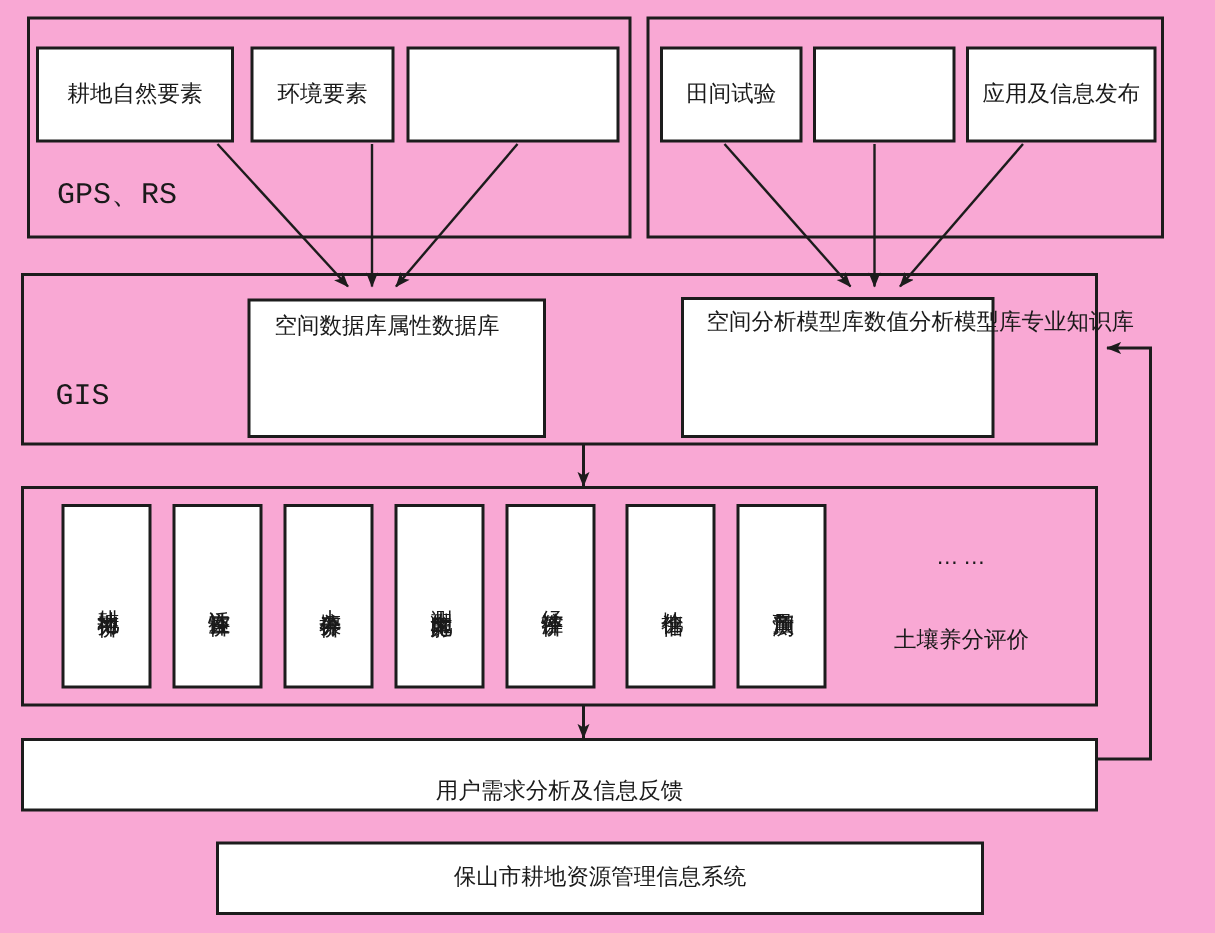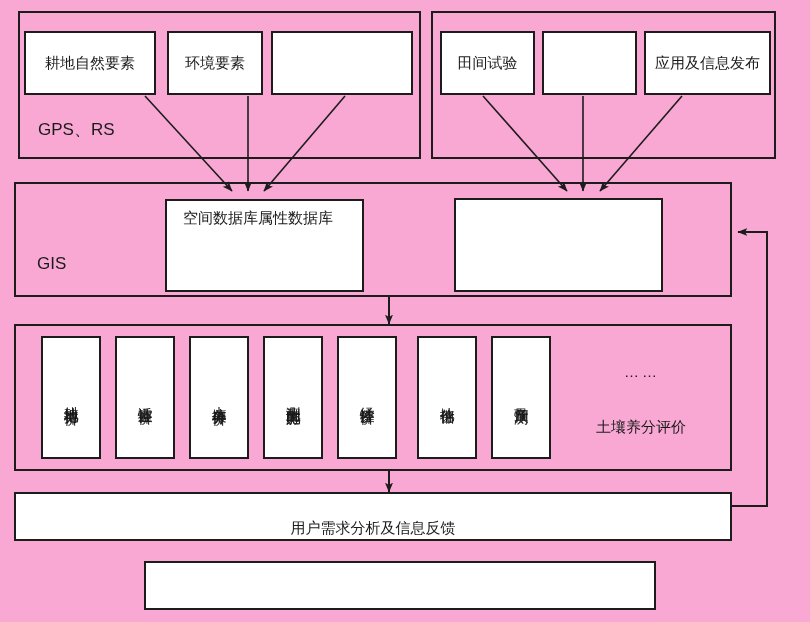--- a/index.html
+++ b/index.html
@@ -57,22 +57,22 @@
     justify-content: center;
     text-align: center;
     font-family: "Liberation Sans", sans-serif;
     font-size: 15px;
     line-height: 1.25;
     color: #1a1a1a;
     white-space: pre;
     pointer-events: none;
   }
   .lbl-serif {
-    font-family: Liberation Sans, sans-serif;
-    font-size: 17px;
+    font-family: Liberation Mono, monospace;
+    font-size: 20px;
   }
   .lbl-vertical {
     writing-mode: vertical-rl;
     text-orientation: upright;
     letter-spacing: 1px;
     font-size: 14.5px;
     line-height: 1;
   }
   .lbl-left {
     justify-content: flex-start;
@@ -150,28 +150,34 @@
 
   <div class="lbl lbl-serif lbl-left" style="left:38px; top:117px; width:160px; height:26px;">GPS、RS</div>
 
   <div class="lbl lbl-serif lbl-left" style="left:37px; top:251px; width:90px; height:26px;">GIS</div>
 
   <div class="lbl lbl-multiline" style="left:183px; top:209px; width:175px; height:80px; justify-content:flex-start;">
     <span style="margin-bottom:9px;">空间数据库</span>
     <span>属性数据库</span>
   </div>
 
+  <div class="lbl lbl-multiline" style="left:471px; top:206px; width:185px; height:82px; justify-content:flex-start;">
+    <span style="margin-bottom:7px;">空间分析模型库</span>
+    <span style="margin-bottom:7px;">数值分析模型库</span>
+    <span>专业知识库</span>
+  </div>
 
   <div class="lbl lbl-vertical" style="left:42px; top:337px; width:58px; height:121px;">耕地地力评价</div>
   <div class="lbl lbl-vertical" style="left:116px; top:337px; width:58px; height:121px;">适宜性评价</div>
   <div class="lbl lbl-vertical" style="left:190px; top:337px; width:58px; height:121px;">土壤养分评价</div>
   <div class="lbl lbl-vertical" style="left:264px; top:337px; width:58px; height:121px;">测土配方施肥</div>
   <div class="lbl lbl-vertical" style="left:338px; top:337px; width:58px; height:121px;">经济性评价</div>
   <div class="lbl lbl-vertical" style="left:418px; top:337px; width:58px; height:121px;">地价评估</div>
   <div class="lbl lbl-vertical" style="left:492px; top:337px; width:58px; height:121px;">产量预测</div>
 
   <div class="lbl dots" style="left:562px; top:360px; width:160px; height:24px;">……</div>
   <div class="lbl" style="left:556px; top:415px; width:170px; height:24px;">土壤养分评价</div>
 
   <div class="lbl" style="left:15px; top:505px; width:716px; height:47px;">用户需求分析及信息反馈</div>
 
+  <div class="lbl" style="left:145px; top:562px; width:510px; height:47px;">保山市耕地资源管理信息系统</div>
 
 </div>
 
 </body></html>

